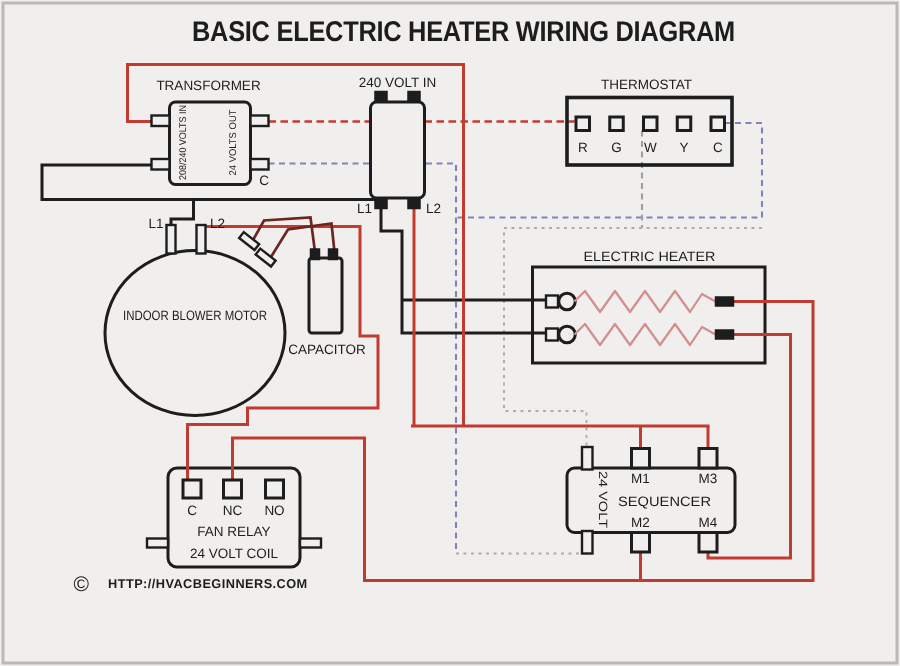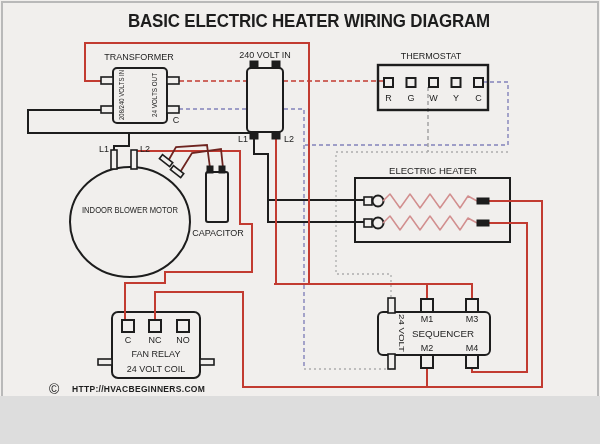--- a/index.html
+++ b/index.html
@@ -1,16 +1,16 @@
 <!DOCTYPE html>
 <html><head>
 <meta charset="utf-8">
 <style>
   html,body{margin:0;padding:0;background:#ddd;}
-  .stage{position:relative;width:600px;height:396px;background:#f1efed;overflow:hidden;
+  .stage{position:relative;width:600px;height:444px;background:#f1efed;overflow:hidden;
          font-family:"Liberation Sans", sans-serif;}
   svg{position:absolute;left:0;top:0;}
   text{fill:#1d1d1d;font-family:"Liberation Sans", sans-serif;}
   .lbl{font-size:9px;}
   .title{font-size:19px;font-weight:bold;letter-spacing:-0.2px;}
   .vtext{font-size:6.5px;}
   .seqv{font-size:8px;}
   .footer-url{font-size:8.5px;font-weight:bold;letter-spacing:0.3px;}
   .box{fill:#f1efed;stroke:#1d1d1d;stroke-width:2;}
   .boxthin{fill:#f1efed;stroke:#1d1d1d;stroke-width:1.6;}

